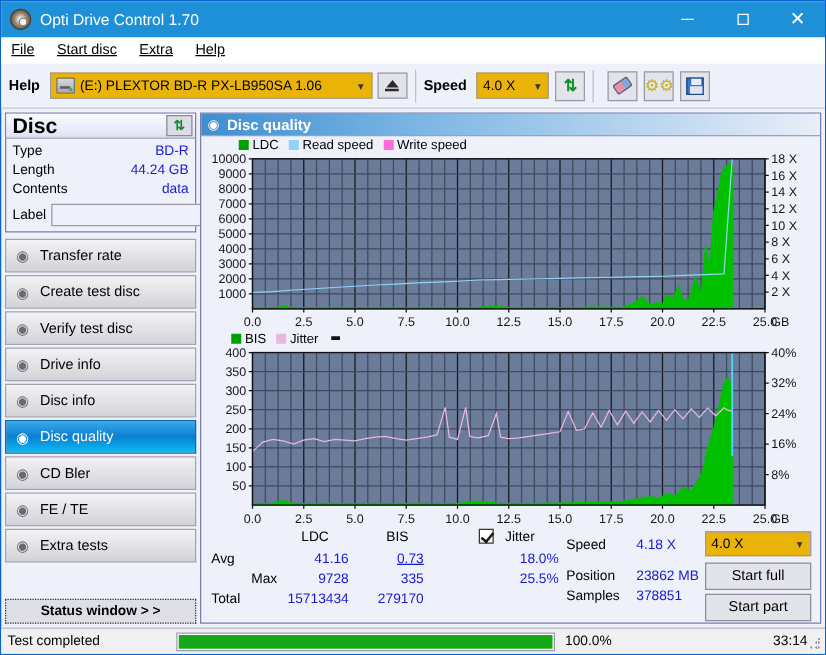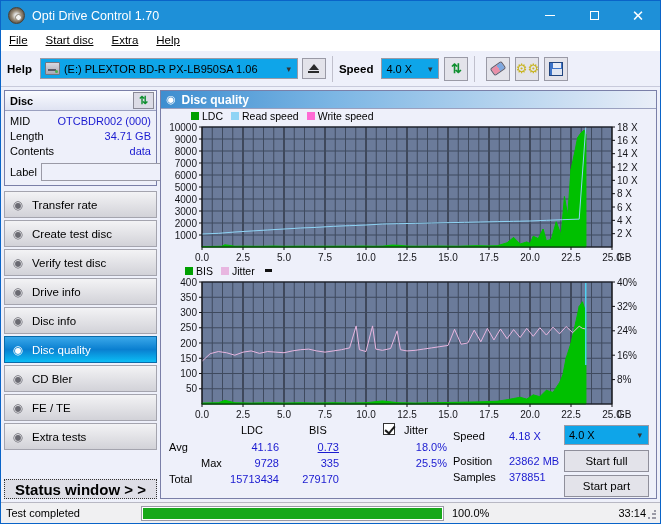--- a/index.html
+++ b/index.html
@@ -53,21 +53,21 @@
   .menu-item { margin-right:18px; color:#000; font-size:11.5px; }
   .menu-item u { }
   
   .toolbar {
     flex:0 0 36px; background:#eef0fa;
     display:flex; align-items:center; padding:0 6px;
     border-bottom:1px solid #c8cadb;
   }
   .tlabel { font-weight:bold; font-size:11.5px; margin-right:8px; }
   .combo {
-    height:21px; background:#0ea5e9; border:1px solid #9a9aa6;
+    height:21px; background:#eab308; border:1px solid #9a9aa6;
     display:flex; align-items:center; font-size:11px;
     position:relative; padding-left:4px;
   }
   .combo .chev { margin-left:auto; margin-right:6px; font-size:9px; color:#333; }
   .drive-combo { width:258px; }
   .drive-ic {
     width:15px; height:13px; margin-right:4px;
     background:linear-gradient(#d8d8e0,#a8a8b4);
     border:1px solid #76767f; border-radius:1px; position:relative;
   }
@@ -100,21 +100,21 @@
   
   .body { flex:1; display:flex; padding:3px; gap:3px; min-height:0; }
   
   .left { width:153px; display:flex; flex-direction:column; gap:3px; }
   .disc-panel { border:1px solid #7a7fa8; background:#eef0fa; }
   .disc-head {
     height:20px; display:flex; align-items:center;
     background:linear-gradient(#fafbff,#dfe3f2);
     border-bottom:1px solid #9aa0bf; padding-left:5px;
   }
-  .disc-head-t { font-weight:bold; font-size:11px; flex:1; }
+  .disc-head-t { font-weight:bold; font-size:17px; flex:1; }
   .disc-head-btn {
     width:21px;height:17px;margin-right:2px;background:#dcdce6;border:1px solid #8a8a96;
     display:flex;align-items:center;justify-content:center;color:#0f8f2f;font-weight:bold;font-size:11px;
   }
   .disc-rows { padding:3px 5px 4px 5px; }
   .drow { display:flex; justify-content:space-between; line-height:15px; font-size:11px; }
   .drow .k { color:#000; }
   .drow .v { color:#1a1ad0; }
   .label-row { display:flex; align-items:center; margin-top:3px; gap:4px; }
   .label-row .k { width:34px; font-size:11px; }
@@ -136,21 +136,21 @@
   }
   .nav-item.active {
     background:linear-gradient(#3aa8ea,#0a7fd0 50%,#0bbdf5);
     border-color:#0a6aa8; color:#fff;
   }
   .nav-ic { width:14px;height:14px;margin-right:7px;display:flex;align-items:center;justify-content:center;font-size:12px;color:#6a6a72; }
   .nav-item.active .nav-ic { color:#fff; }
   .nav-gap { flex:1; min-height:2px; }
   .status-btn {
     height:20px; border:1px dotted #333; background:#dedee6;
-    display:flex;align-items:center;justify-content:center;font-size:15px;font-weight:bold;
+    display:flex;align-items:center;justify-content:center;font-size:11px;font-weight:bold;
     margin-top:3px;
   }
   
   .right { flex:1; border:1px solid #7a7fa8; background:#eef0fa; display:flex; flex-direction:column; min-width:0; }
   .panel-head {
     height:18px; display:flex; align-items:center; padding-left:5px;
     background:linear-gradient(90deg,#3e8ed0 0%,#7cb6e4 35%,#e9eef8 100%);
     border-bottom:1px solid #9aa0bf;
   }
   .panel-head .ph-ic { color:#fff; font-size:11px; margin-right:6px; }
@@ -261,26 +261,26 @@
 
       <div class="disc-panel">
         <div class="disc-head">
           <span class="disc-head-t">Disc</span>
           <div class="disc-head-btn">
               <span>⇅</span>
             </div>
         </div>
         <div class="disc-rows">
           <div class="drow">
-            <span class="k">MID</span>
-            <span class="v">OTCBDR002 (000)</span>
+            <span class="k">Type</span>
+            <span class="v">BD-R</span>
           </div>
           <div class="drow">
             <span class="k">Length</span>
-            <span class="v">34.71 GB</span>
+            <span class="v">44.24 GB</span>
           </div>
           <div class="drow">
             <span class="k">Contents</span>
             <span class="v">data</span>
           </div>
           <div class="label-row">
             <span class="k">Label</span>
             <input class="label-input" type="text" placeholder="" style="">
             <div class="cd-btn">
                 <span class="cd-ic"></span>

